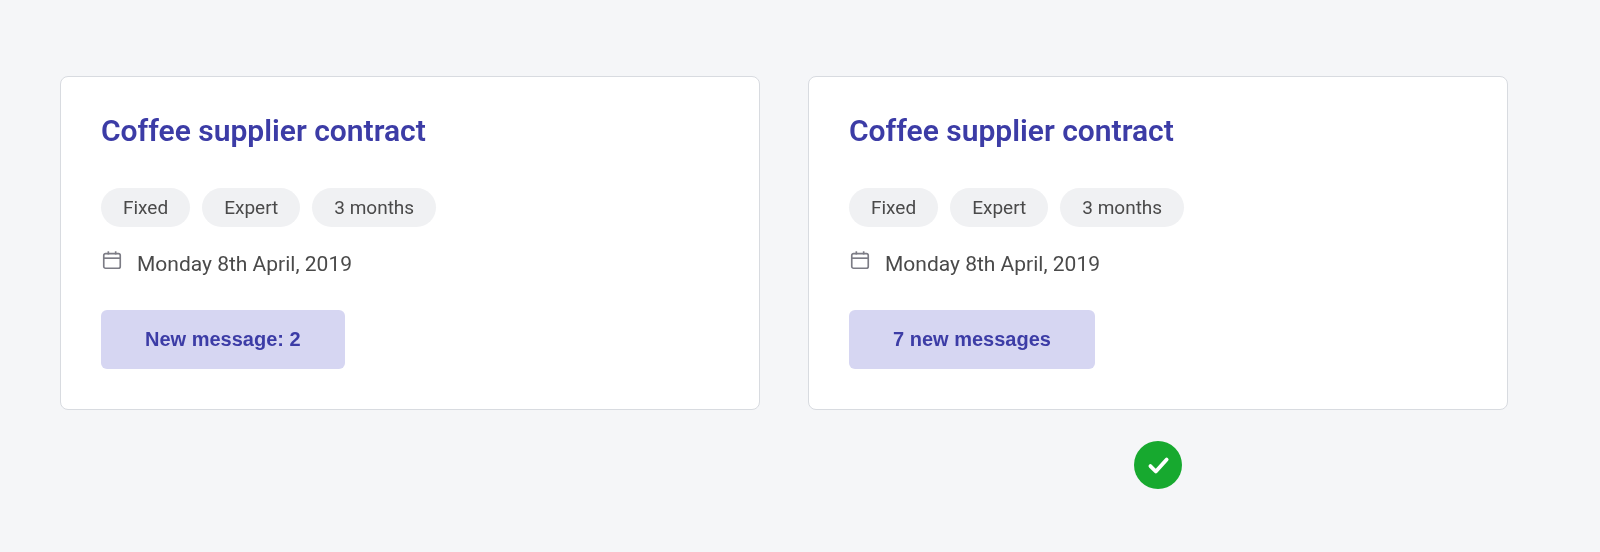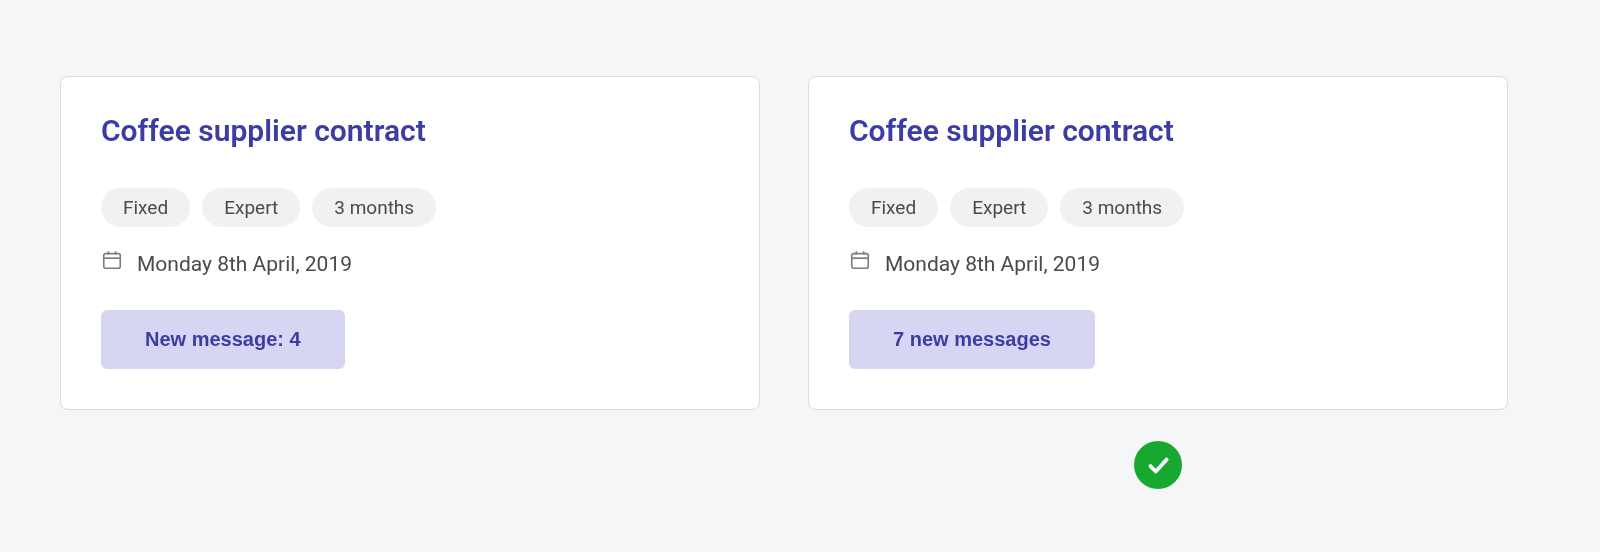--- a/index.html
+++ b/index.html
@@ -111,21 +111,21 @@
       <span>
         <svg viewBox="0 0 24 24">
             <rect x="3" y="5" width="18" height="16" rx="2"></rect>
             <line x1="3" y1="10" x2="21" y2="10"></line>
             <line x1="8" y1="2.5" x2="8" y2="6"></line>
             <line x1="16" y1="2.5" x2="16" y2="6"></line>
           </svg>
       </span>
       <span>Monday 8th April, 2019</span>
     </div>
-    <button class="msg-button">New message: 4</button>
+    <button class="msg-button">New message: 2</button>
   </div>
 
   <div class="card">
     <h2 class="card-title">Coffee supplier contract</h2>
     <div class="tags">
       <span class="tag">Fixed</span>
       <span class="tag">Expert</span>
       <span class="tag">3 months</span>
     </div>
     <div class="date-row">

